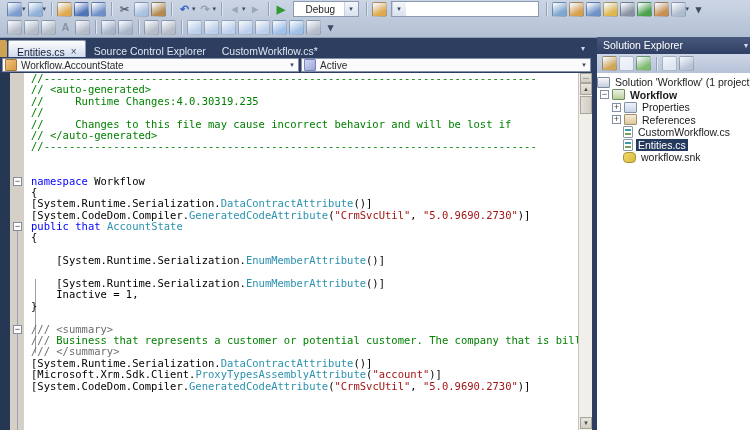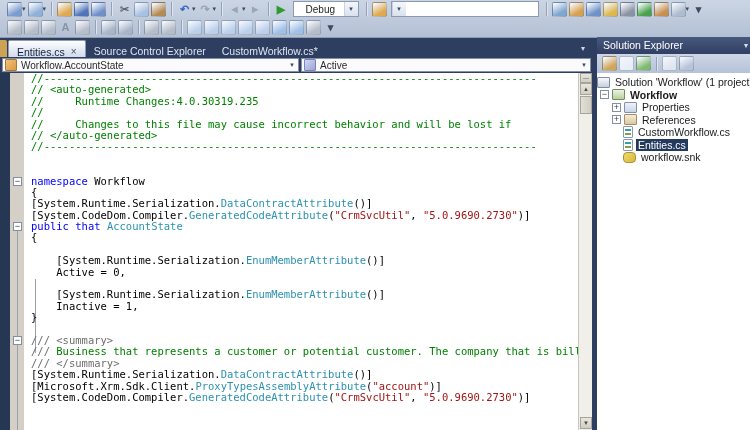--- a/index.html
+++ b/index.html
@@ -234,21 +234,20 @@
       <div class="cl"></div>
       <div class="cl"></div>
       <div class="cl"><span class="fold">−</span><span class="k">namespace</span><span class="p"> Workflow</span></div>
       <div class="cl"><span class="p">{</span></div>
       <div class="cl"><span class="p">[System.Runtime.Serialization.</span><span class="t">DataContractAttribute</span><span class="p">()]</span></div>
       <div class="cl"><span class="p">[System.CodeDom.Compiler.</span><span class="t">GeneratedCodeAttribute</span><span class="p">(</span><span class="s">"CrmSvcUtil"</span><span class="p">, </span><span class="s">"5.0.9690.2730"</span><span class="p">)]</span></div>
       <div class="cl"><span class="fold">−</span><span class="k">public</span><span class="p"> </span><span class="k">that</span><span class="p"> </span><span class="t">AccountState</span></div>
       <div class="cl"><span class="p">{</span></div>
       <div class="cl"></div>
       <div class="cl"><span class="p">    [System.Runtime.Serialization.</span><span class="t">EnumMemberAttribute</span><span class="p">()]</span></div>
-      <div class="cl"><span class="p">    Active = 0,</span></div>
       <div class="cl"></div>
       <div class="cl"><span class="p">    [System.Runtime.Serialization.</span><span class="t">EnumMemberAttribute</span><span class="p">()]</span></div>
       <div class="cl"><span class="p">    Inactive = 1,</span></div>
       <div class="cl"><span class="p">}</span></div>
       <div class="cl"></div>
       <div class="cl"><span class="fold">−</span><span class="g">/// </span><span class="g">&lt;summary&gt;</span></div>
       <div class="cl"><span class="g">/// </span><span class="c">Business that represents a customer or potential customer. The company that is billed in business transactions.</span></div>
       <div class="cl"><span class="g">/// </span><span class="g">&lt;/summary&gt;</span></div>
       <div class="cl"><span class="p">[System.Runtime.Serialization.</span><span class="t">DataContractAttribute</span><span class="p">()]</span></div>
       <div class="cl"><span class="p">[Microsoft.Xrm.Sdk.Client.</span><span class="t">ProxyTypesAssemblyAttribute</span><span class="p">(</span><span class="s">"account"</span><span class="p">)]</span></div>

